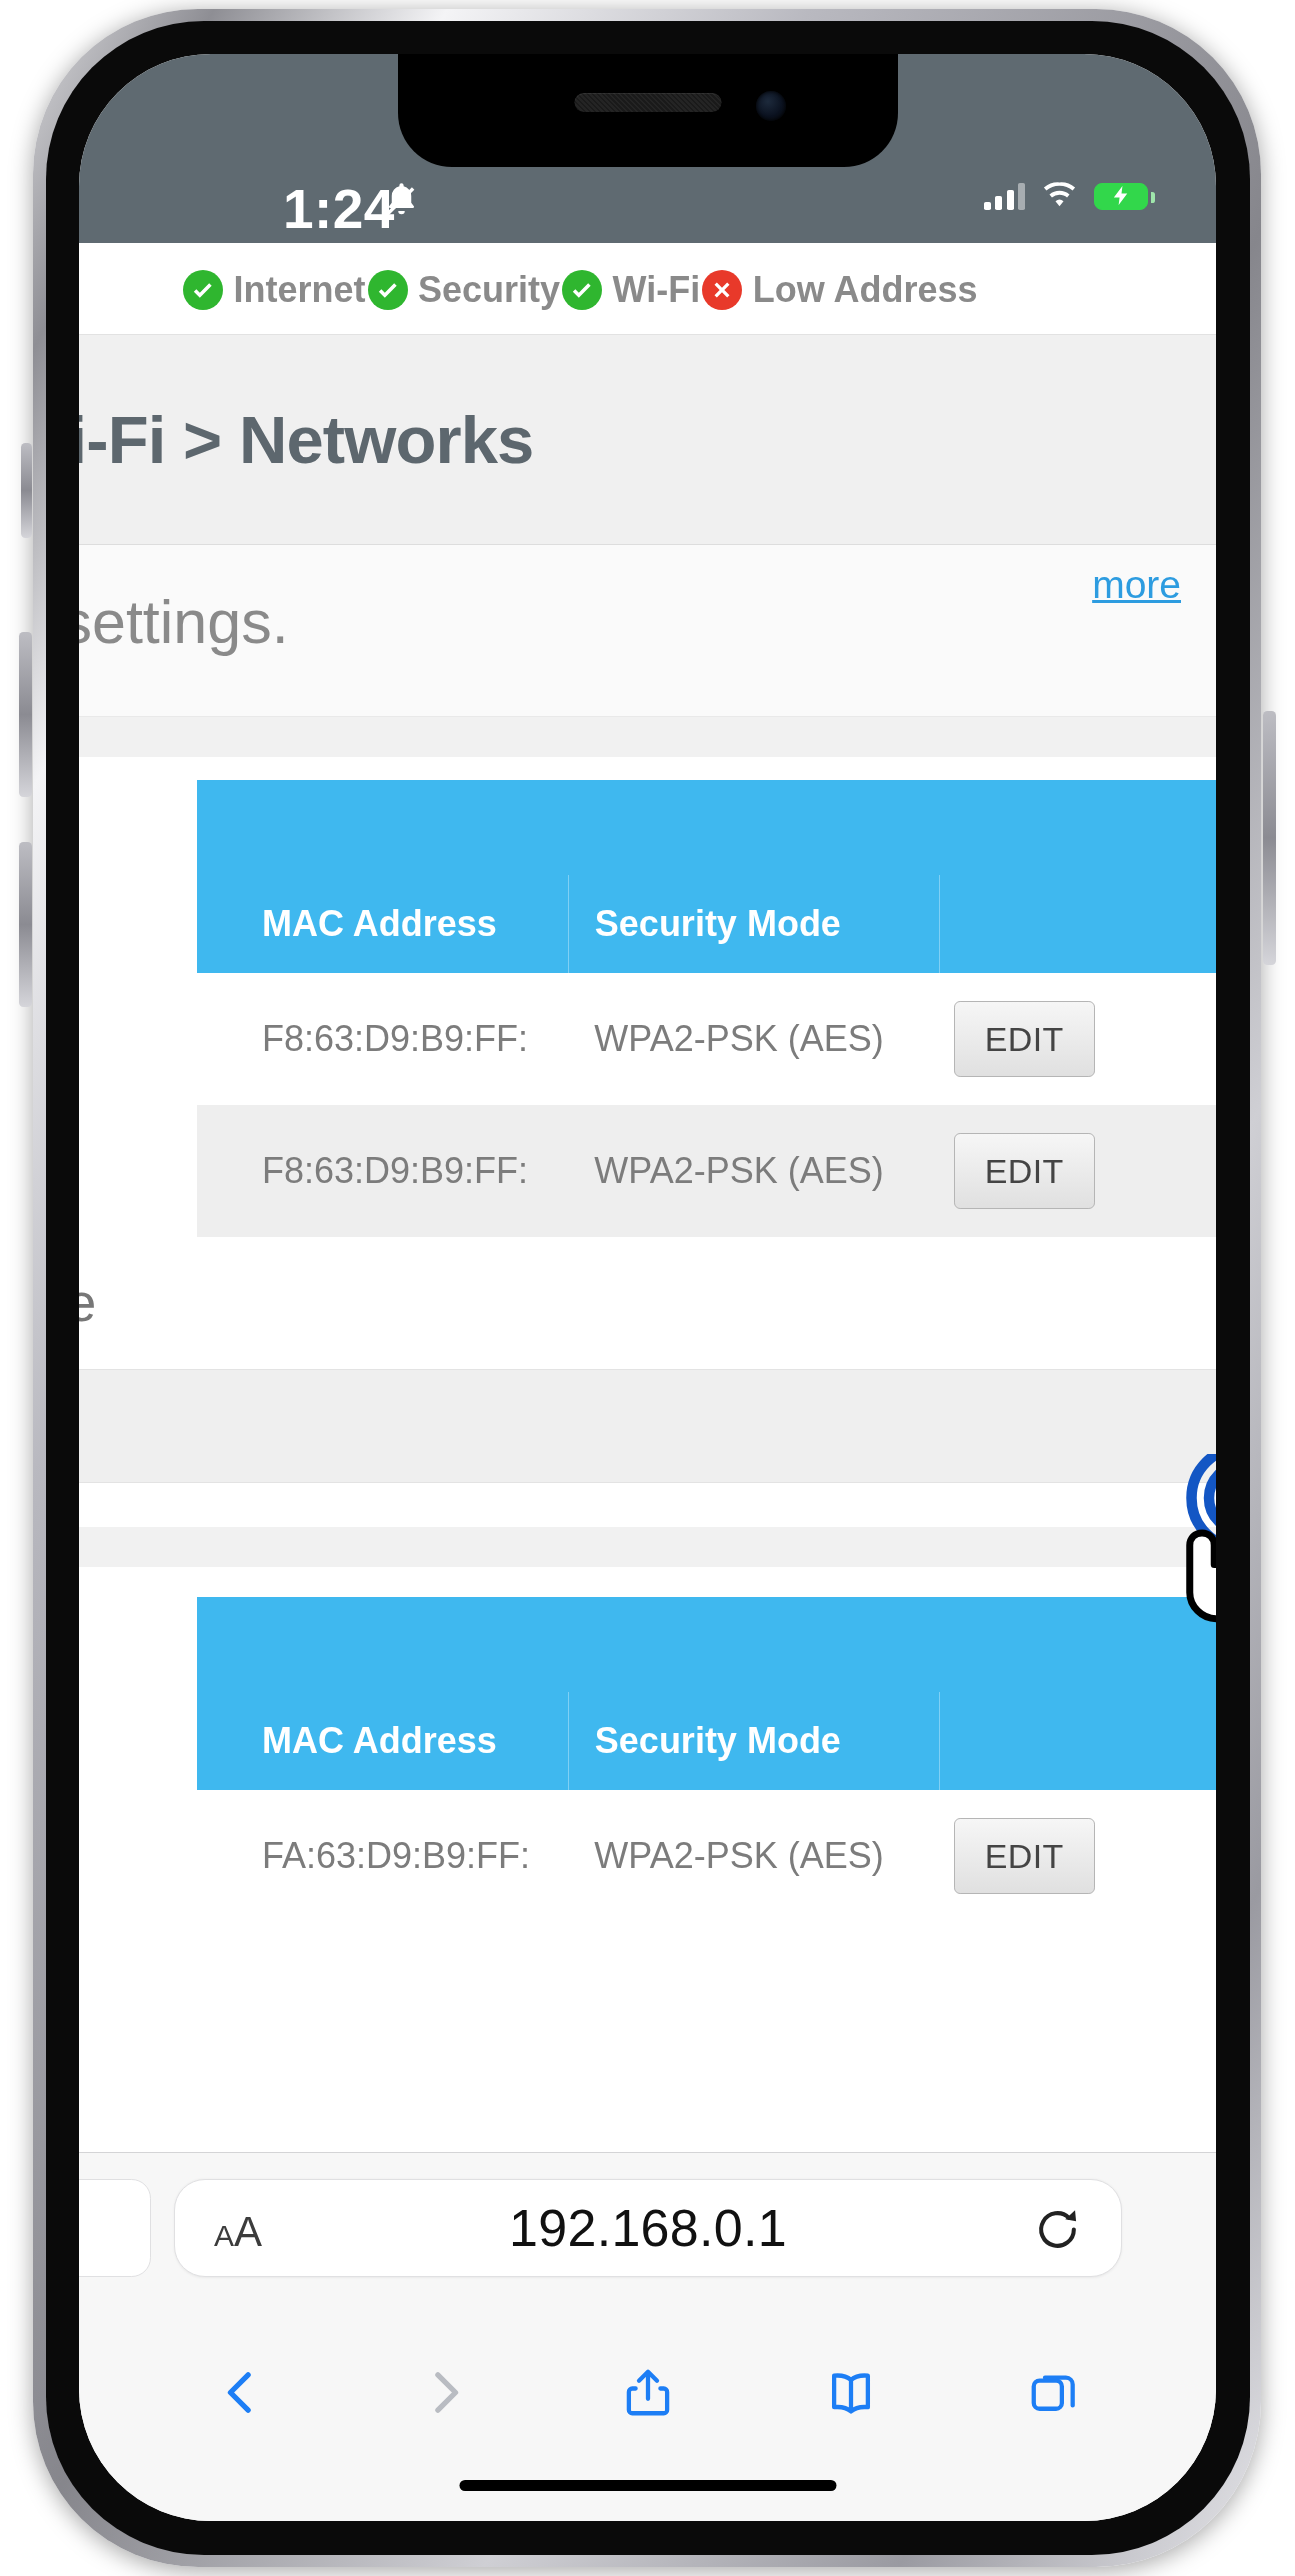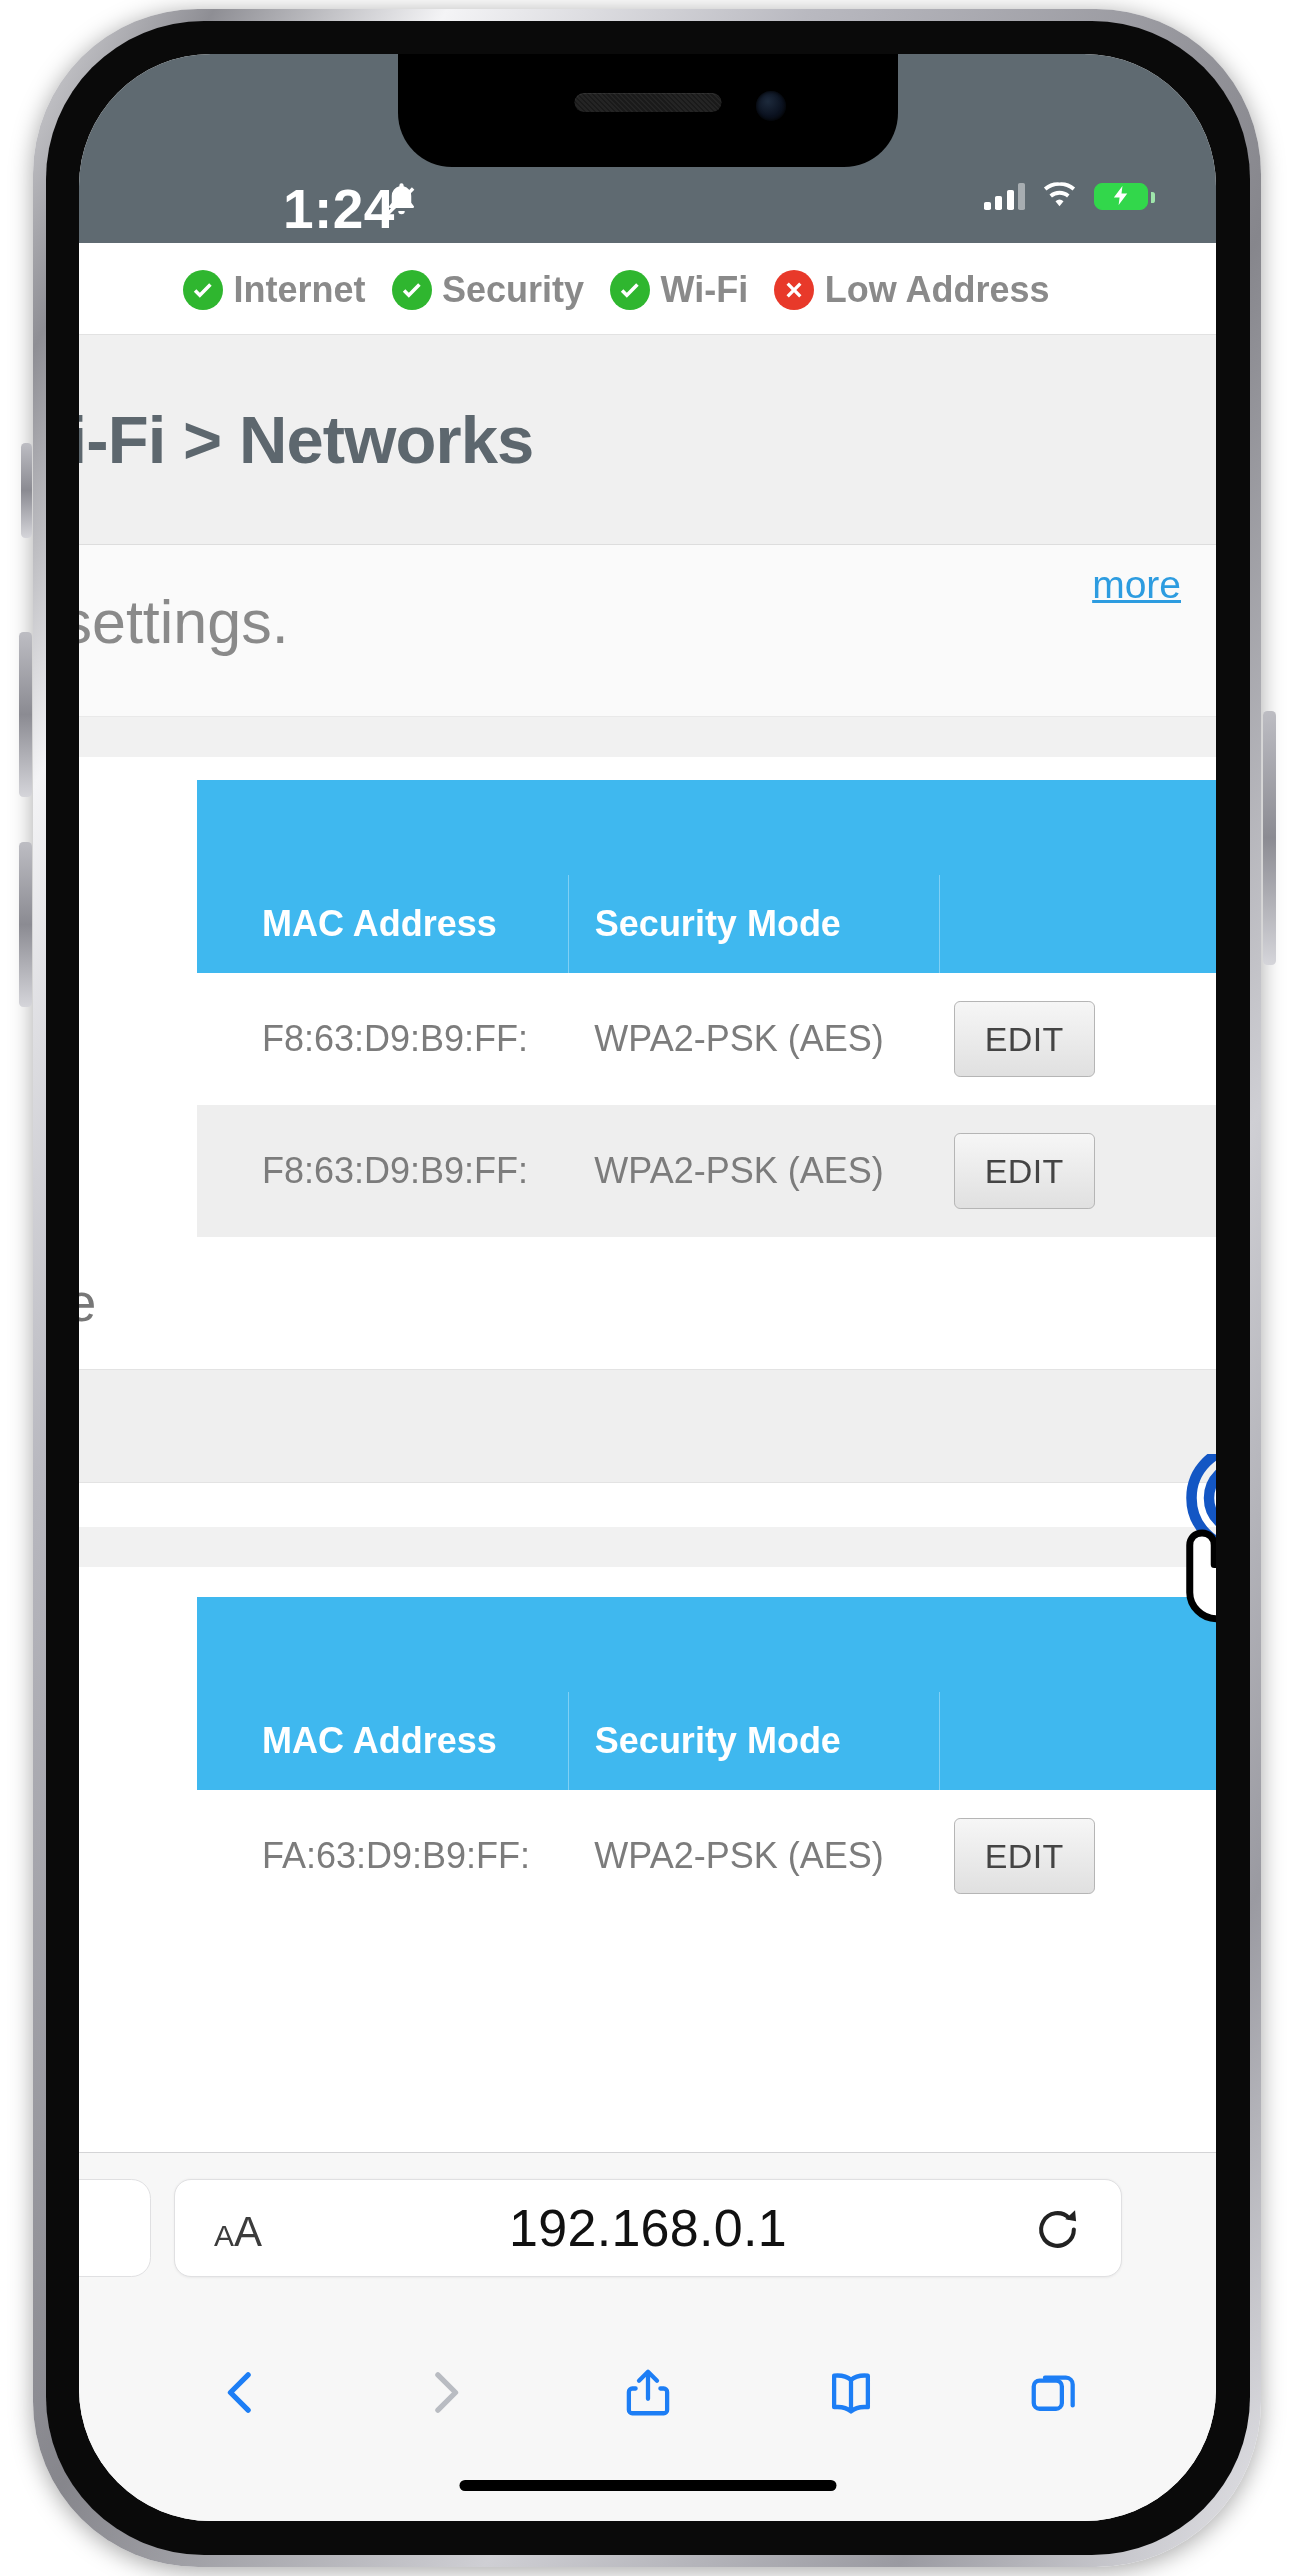--- a/index.html
+++ b/index.html
@@ -113,21 +113,21 @@
   }
   .langsel {
     position: absolute; left: 855px; top: 28px;
     width: 290px; height: 68px; border-radius: 17.5px; background:#eceded;
     display:flex; align-items:center;
   }
   .langsel .lbl { margin-left: 26px; font-size: 37px; color:#2277ee; }
   .langsel .chev { position:absolute; right: 23px; top: 16px; width: 26px; height: 39px; }
 
   .statuschips {
-    display:flex; align-items:center; gap: 26px;
+    display:flex; align-items:center; gap: 2px;
     padding: 3.5px 0 0 104px; height: 91px;
   }
   .chip { display:flex; align-items:center; gap: 10.5px; }
   .chip .dot { width: 40px; height: 40px; border-radius: 50%; position:relative; flex:0 0 auto; }
   .chip .dot.ok  { background:#2fb62f; }
   .chip .dot.bad { background:#e8392a; }
   .chip .dot svg { position:absolute; left:0; top:0; }
   .chip .txt { font-size: 36px; font-weight: 700; color:#8a8a8a; white-space: nowrap; }
 
   .crumbbar {
@@ -197,21 +197,21 @@
   
   .tapcursor { position:absolute; left: 1081px; top: 1211px; width: 175px; height: 219px; pointer-events:none; }
 
   
   .safari {
     position: absolute; left: 0; bottom: 0; width: 1137px; height: 369px;
     background: #f7f7f7; border-top: 0.9px solid #d4d4d6;
   }
   .urlbar {
     position: absolute; left: 95px; top: 26px; width: 948px; height: 98px;
-    background: #ffffff; border-radius: 17px; border: 0.9px solid #e0e0e2;
+    background: #ffffff; border-radius: 31px; border: 0.9px solid #e0e0e2;
     display:flex; align-items:center; box-shadow: 0 0.9px 2.6px rgba(0,0,0,.06);
   }
   .urlbar .aa { position:absolute; left: 39px; top: 28px; color:#3c3c3c; }
   .urlbar .aa .s { font-size: 30px; }
   .urlbar .aa .b { font-size: 42px; }
   .urlbar .url {
     width: 100%; text-align:center; font-size: 52px; color:#111; letter-spacing:0.3px;
   }
   .urlbar .reload { position:absolute; right: 39px; top: 24.6px; width: 49px; height: 49px; }
   .peek {

